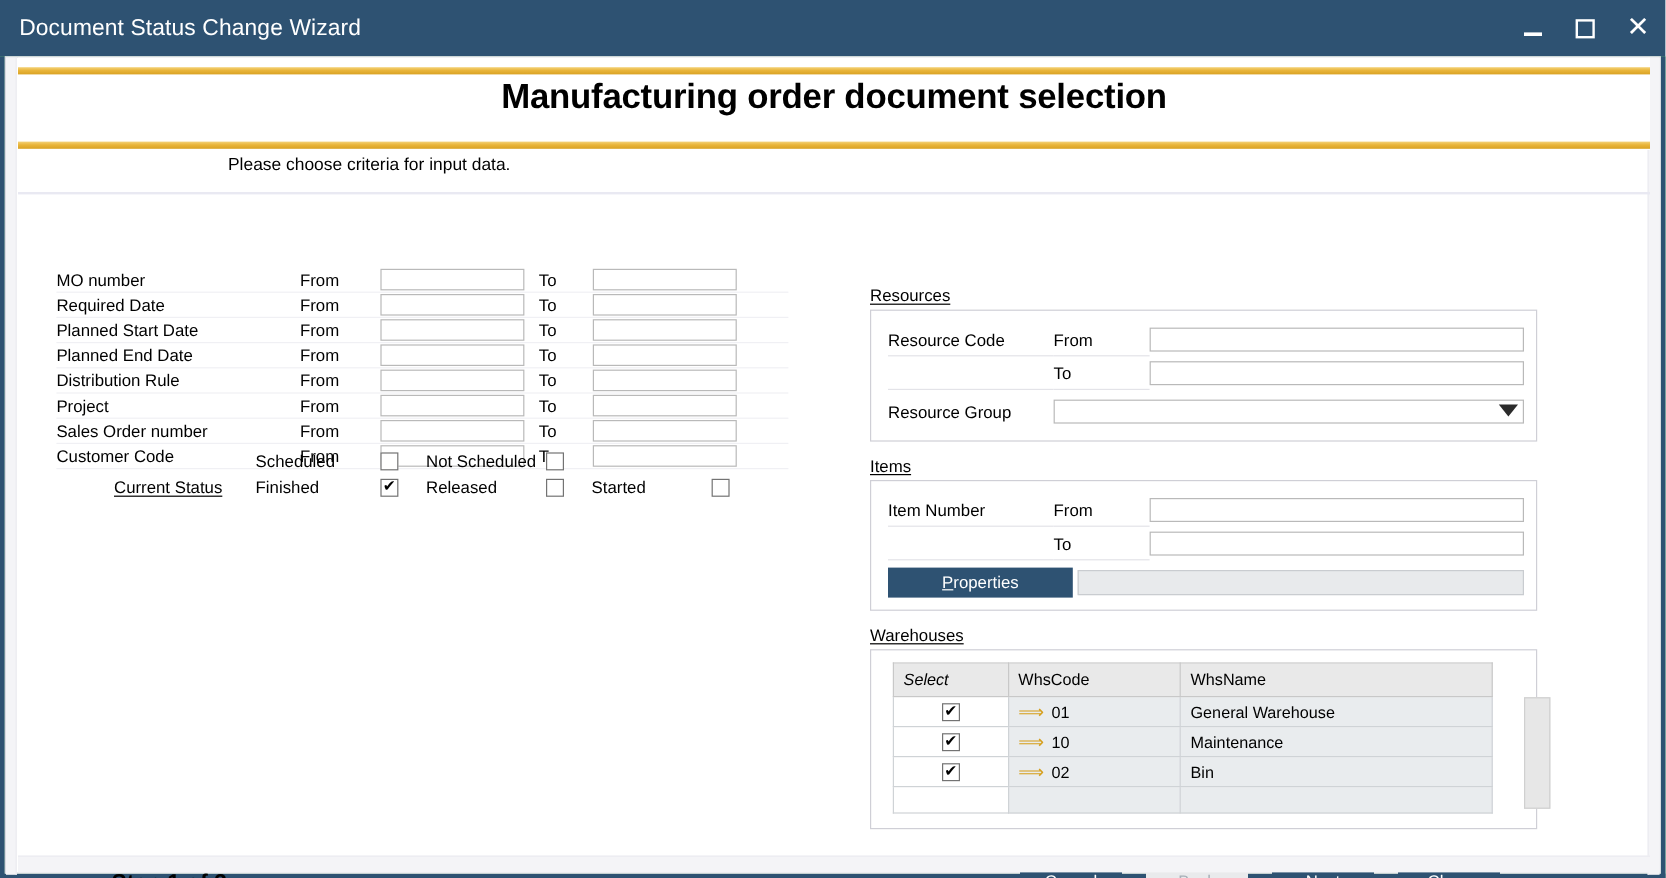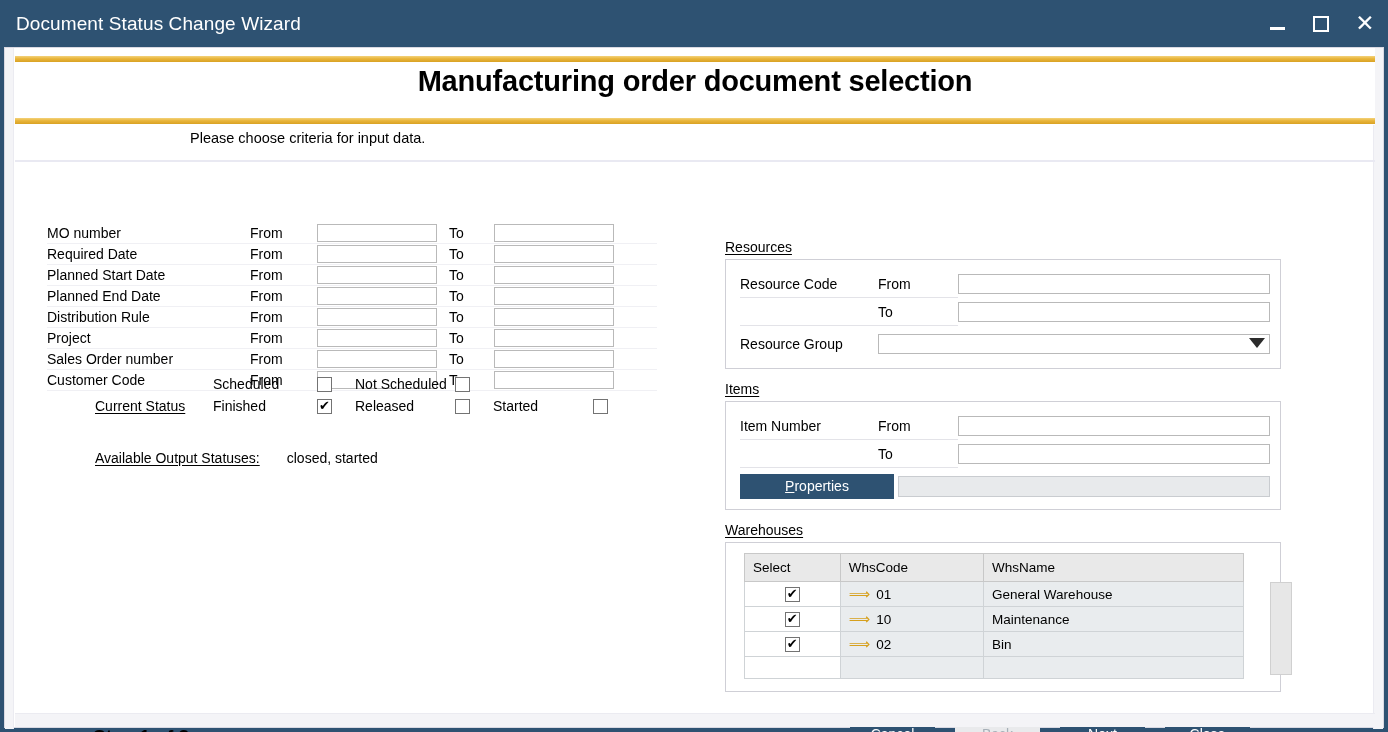--- a/index.html
+++ b/index.html
@@ -269,21 +269,21 @@
     background: #e9ecee;
     border: 1px solid #cfd3d6;
     padding: 3px 8px;
     height: 22px;
     color: #000;
   }
   .wh-grid td.sel-cell {
     background: #ffffff;
     text-align: center;
   }
-  .col-select { width: 92px; }
+  .col-select { width: 92px; font-style: italic; }
   .col-code { width: 138px; }
   .col-name { width: 250px; }
   .arrow-icon {
     color: #d6a01e;
     font-size: 15px;
     margin-right: 6px;
     font-family: "DejaVu Sans", sans-serif;
   }
   .wh-scroll {
     position: absolute;
@@ -440,24 +440,20 @@
                 <span class="tick">✔</span>
               </span>
             <span class="chk-gap2"></span>
             <span class="st-name w3">Released</span>
             <span class="chk"></span>
             <span class="chk-gap2"></span>
             <span class="st-name w3">Started</span>
             <span class="chk"></span>
           </div>
 
-          <div class="avail-row">
-            <span class="ul-label">Available Output Statuses:</span>
-            <span class="avail-val">closed, started</span>
-          </div>
 
         </div>
       </div>
 
       <div class="right-col">
 
         
         <div class="sect-title">Resources</div>
         <div class="panel">
           <div class="p-row">

